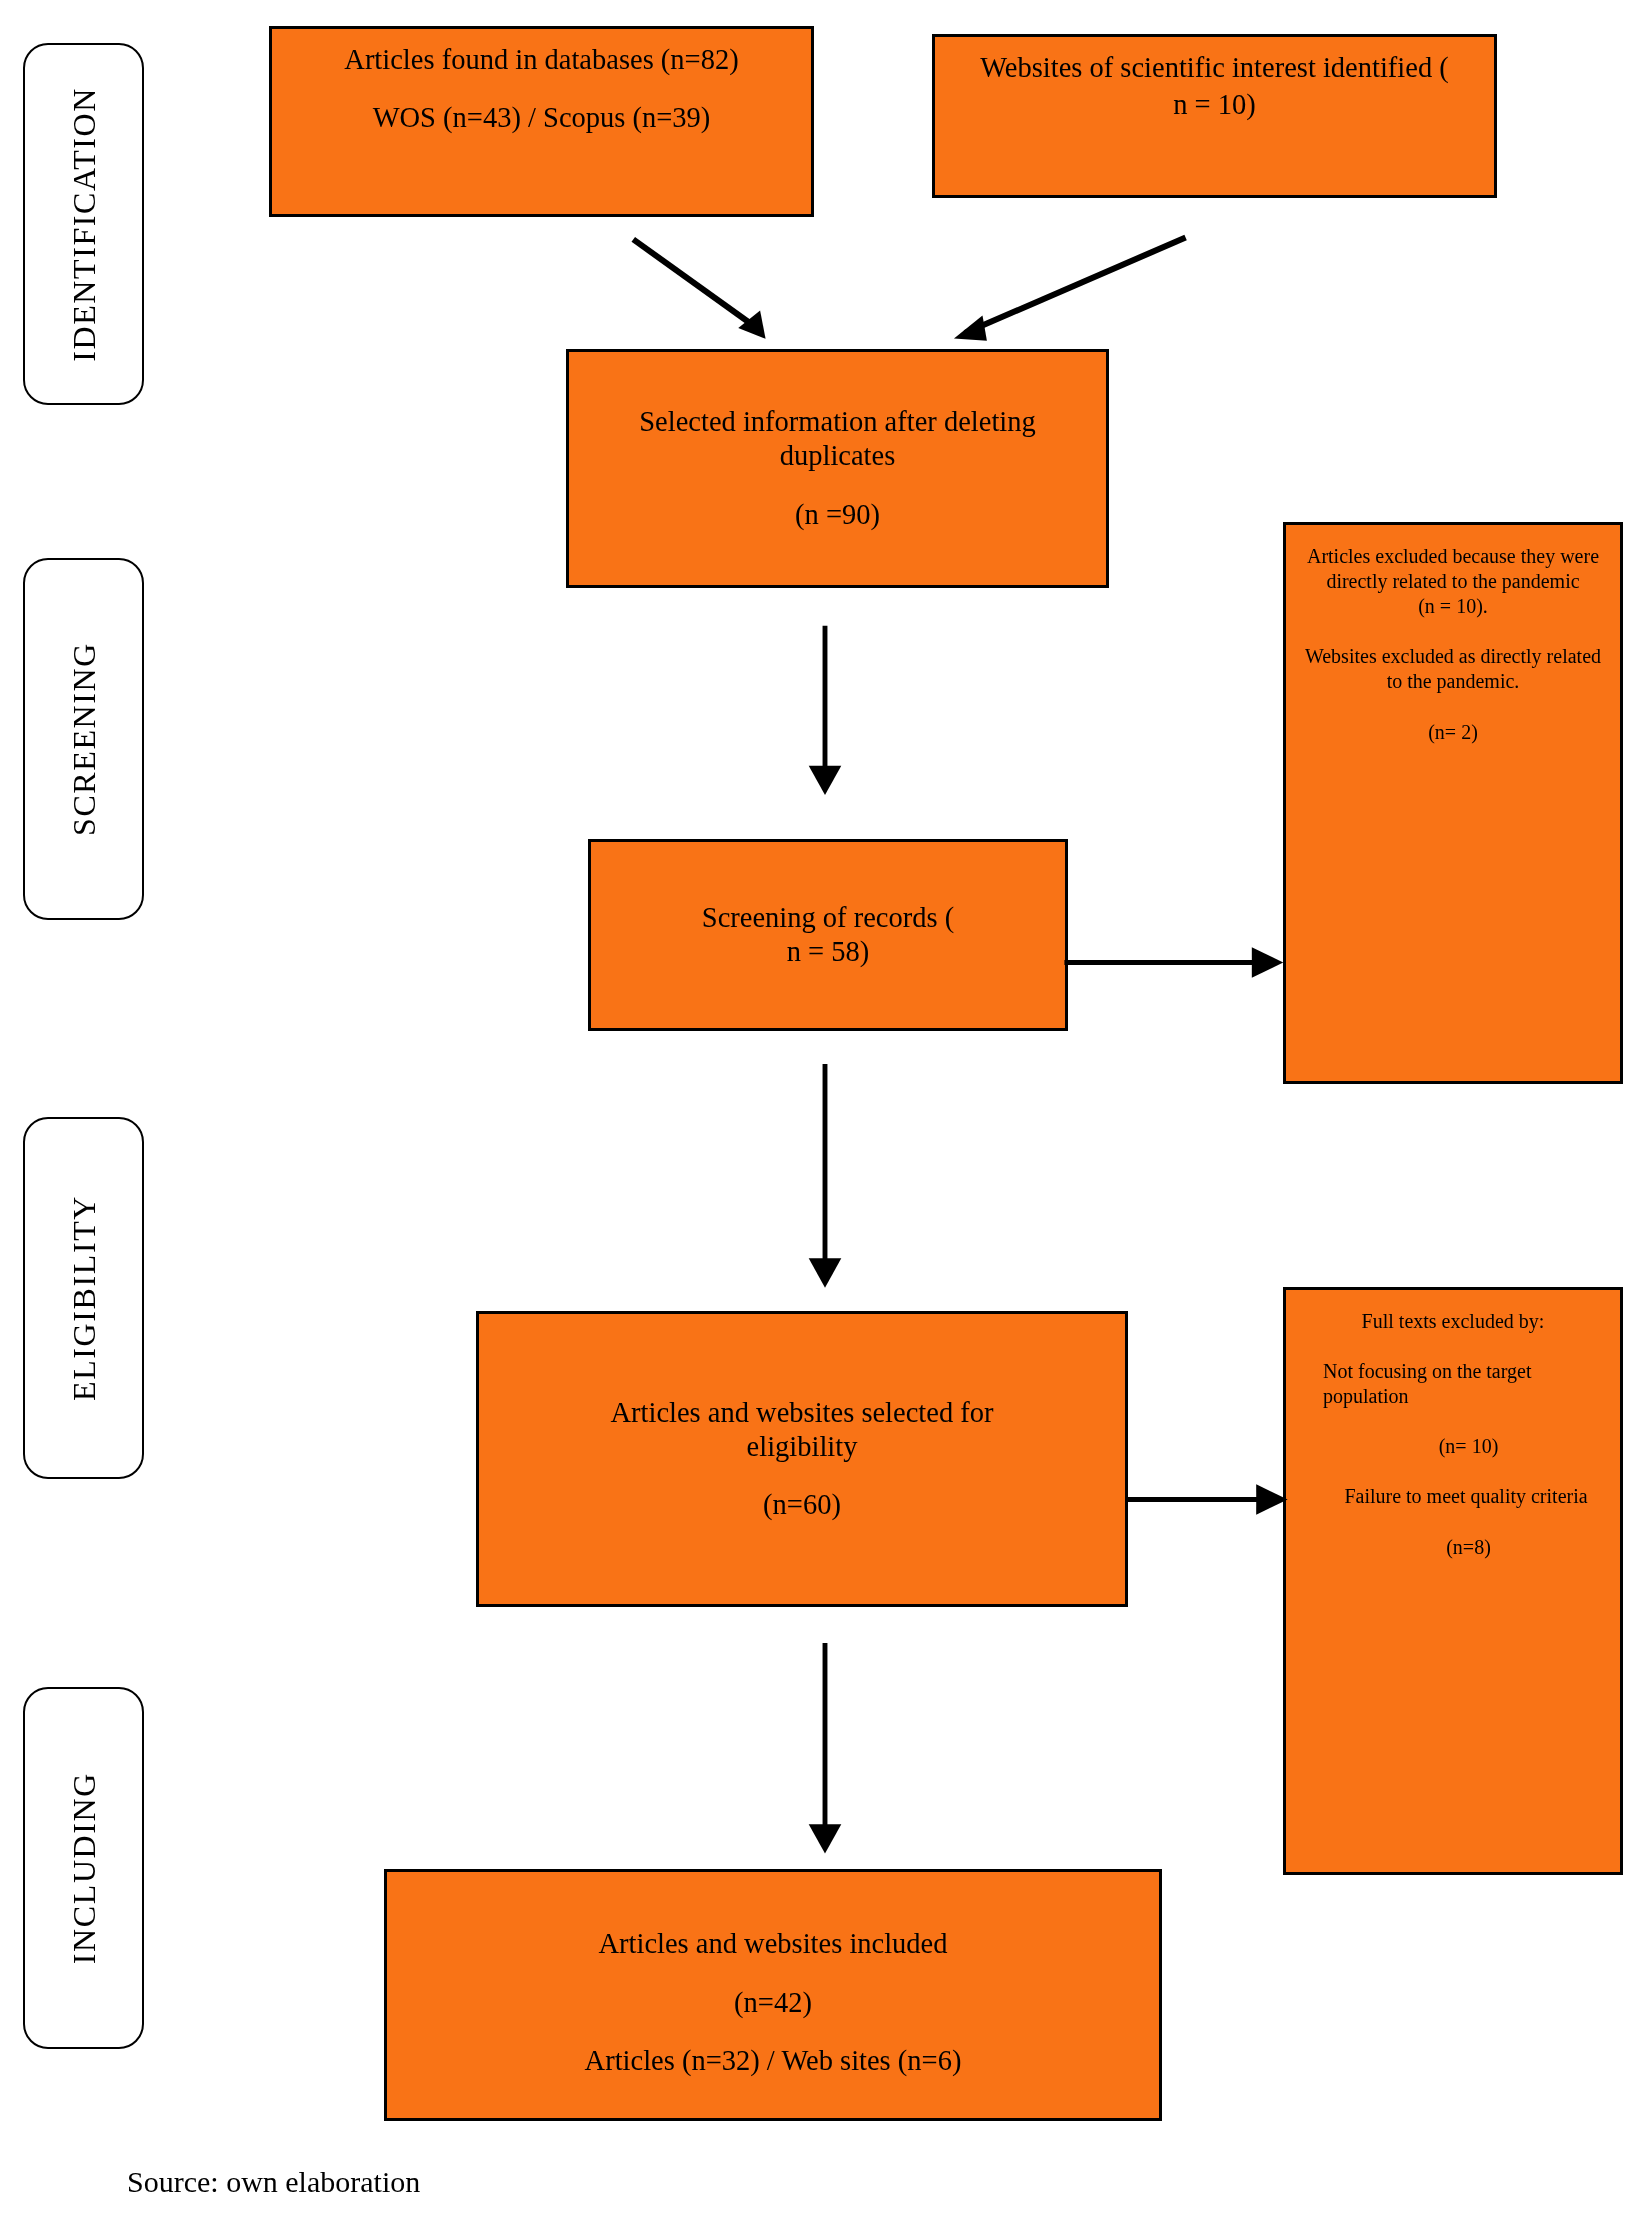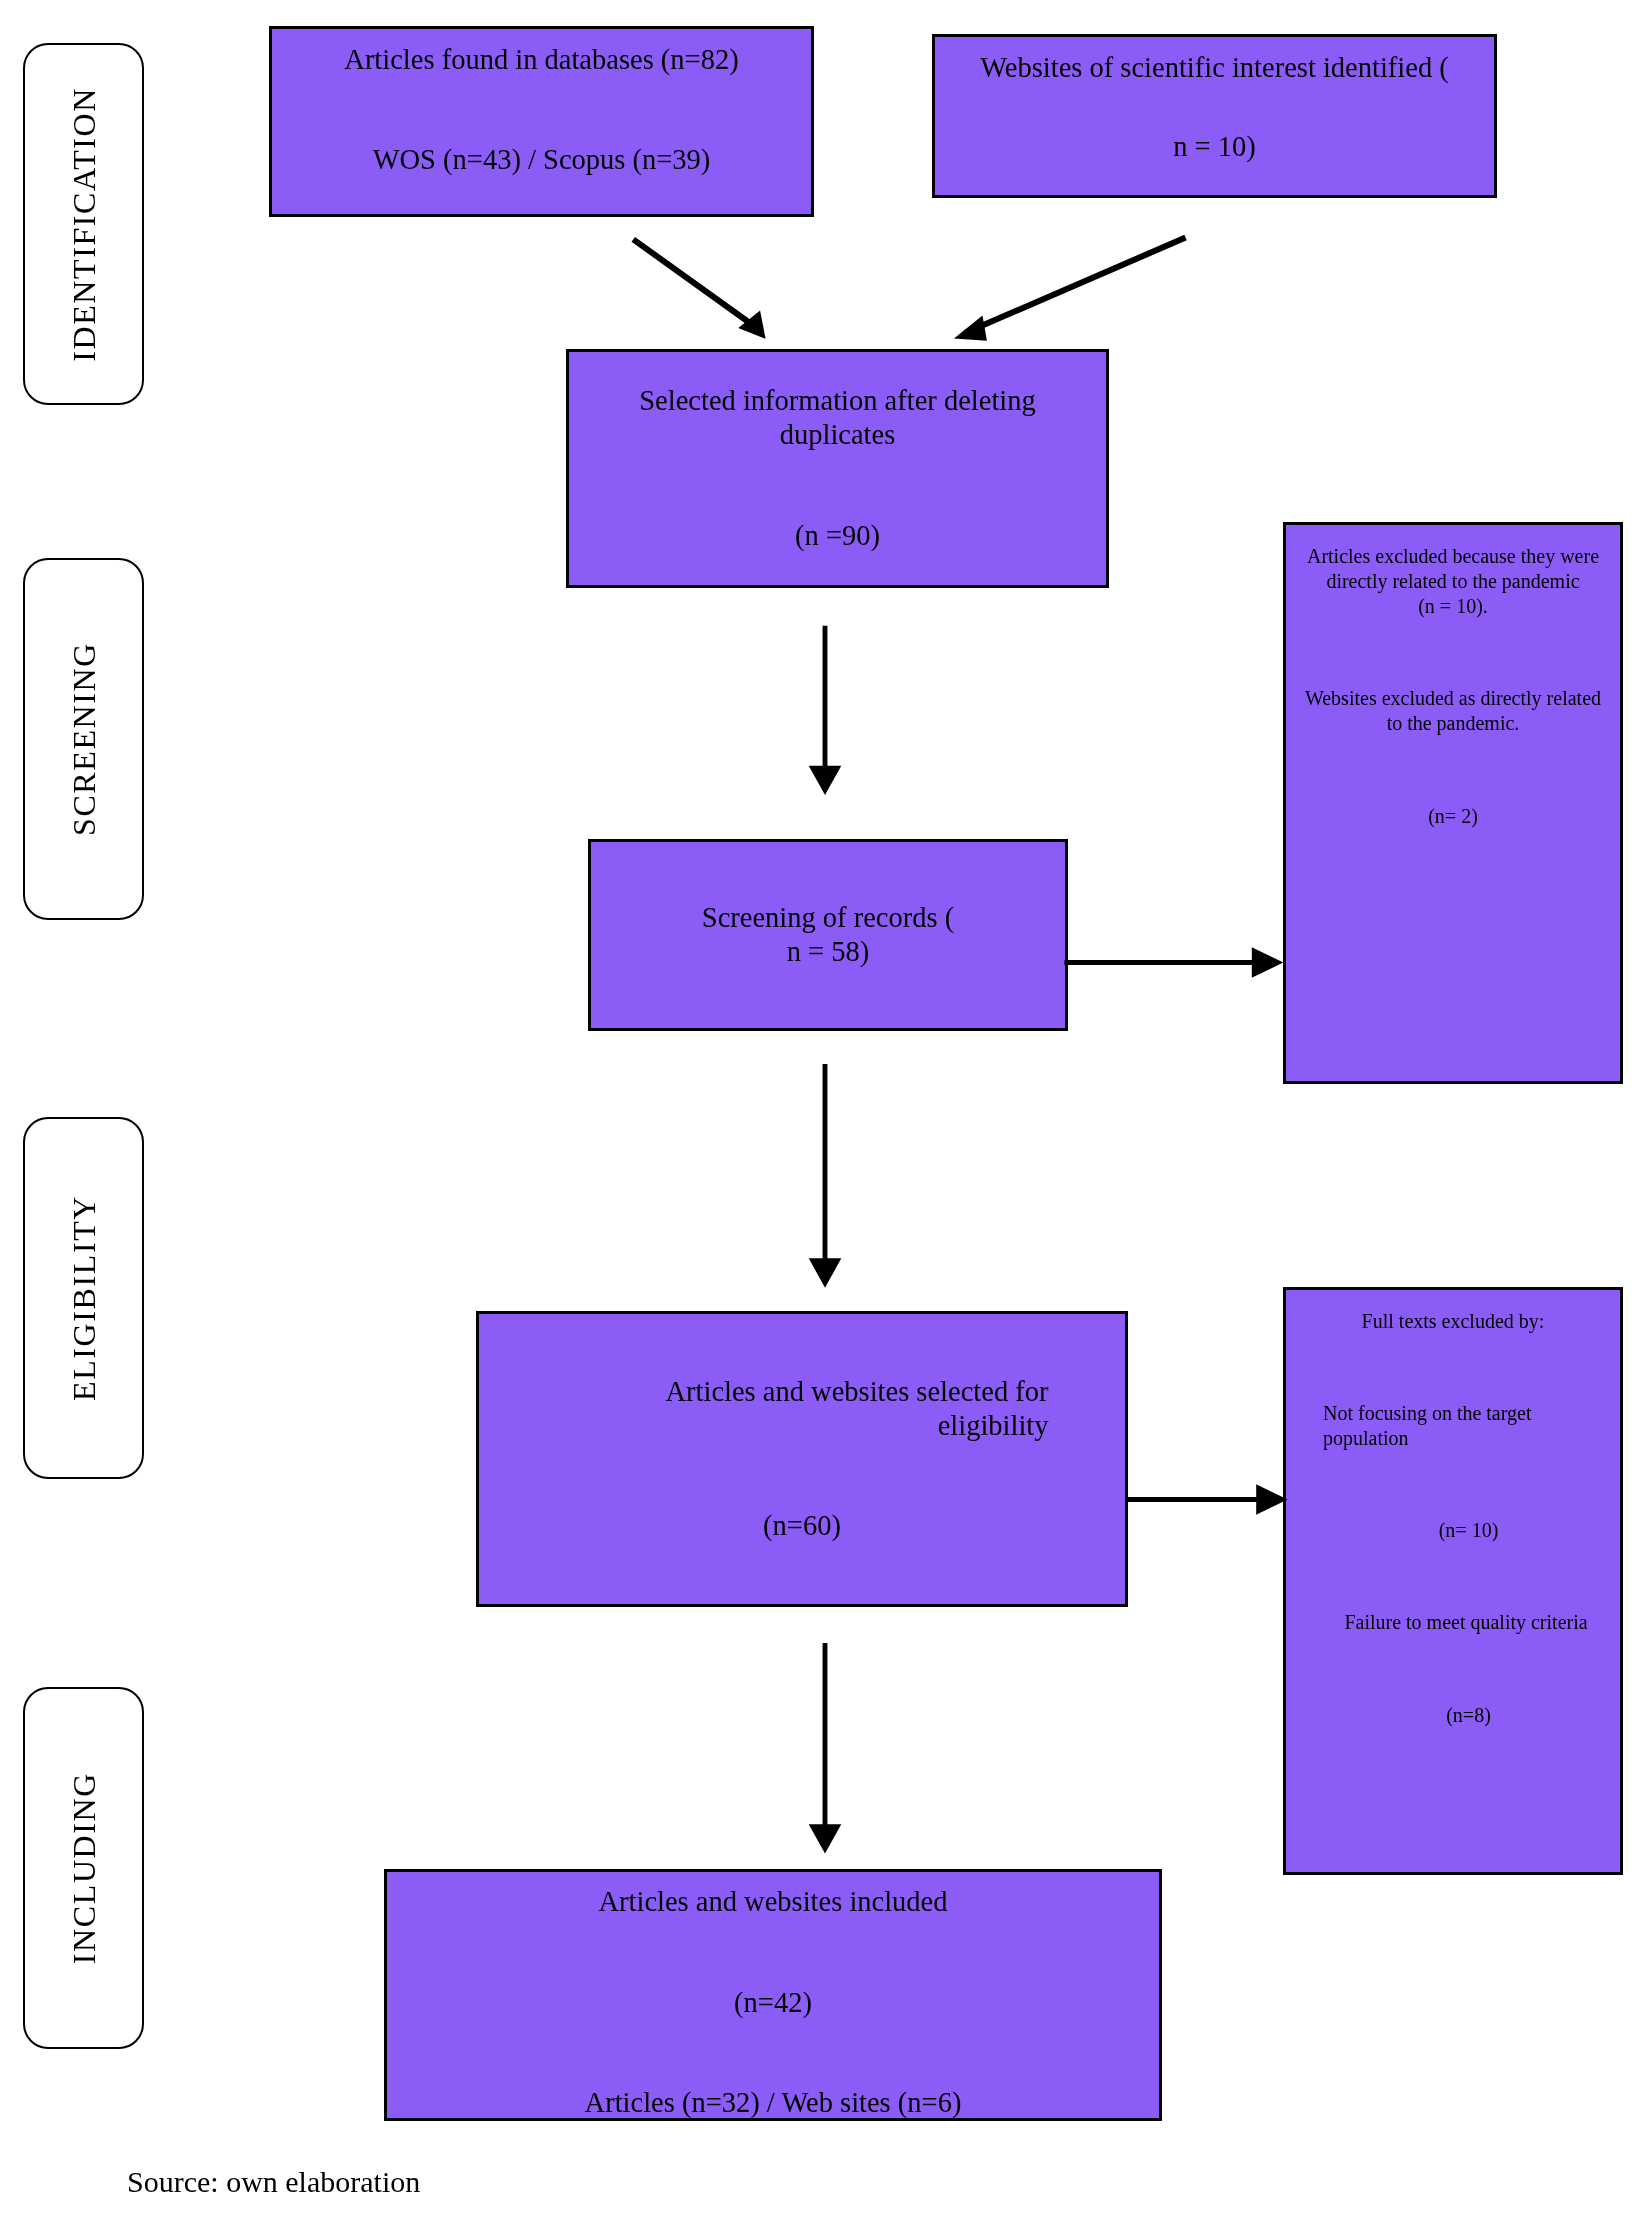--- a/index.html
+++ b/index.html
@@ -39,27 +39,26 @@
     line-height: 1;
     white-space: nowrap;
     font-family: "Liberation Serif", "DejaVu Serif", serif;
   }
 
   
   .flow-box {
     position: absolute;
     box-sizing: border-box;
     border: 3.3px solid #000000;
-    background: #8b5cf6;
+    background: #f97316;
     display: flex;
     flex-direction: column;
     justify-content: center;
     align-items: center;
     padding: 7.7px 11px;
-    gap: 42px;
   }
   .flow-box.top-pad {
     justify-content: flex-start;
     padding-top: 14.3px;
   }
   .flow-box p {
     margin: 0;
     text-align: center;
     font-size: 28.5px;
     line-height: 1.2;
@@ -163,21 +162,21 @@
   </div>
 
   <div class="connector" style="left:806px; top:1063px; width:38px; height:230px;">
     <svg width="38" height="230" viewBox="0 0 70 420">
       <line x1="35" y1="0" x2="35" y2="368" stroke="#000" stroke-width="9"></line>
       <polygon points="35,412 5,358 65,358" fill="#000"></polygon>
     </svg>
   </div>
 
   <div class="flow-box" style="left:476px; top:1311px; width:652px; height:296px;">
-    <p style="max-width:493px;text-align:right;">Articles and websites selected for eligibility</p>
+    <p style="max-width:493px;">Articles and websites selected for eligibility</p>
     <p>(n=60)</p>
   </div>
 
   <div class="flow-box narrow" style="left:1283px; top:1287px; width:340px; height:588px; justify-content:flex-start; padding-top:18.6px;">
     <p>Full texts excluded by:</p>
     <p style="text-align:left; padding-left:26px;">Not focusing on the target population</p>
     <p style="text-align:left; padding-left:31px;">(n= 10)</p>
     <p style="text-align:left; padding-left:26px;">Failure to meet quality criteria</p>
     <p style="text-align:left; padding-left:31px;">(n=8)</p>
   </div>

